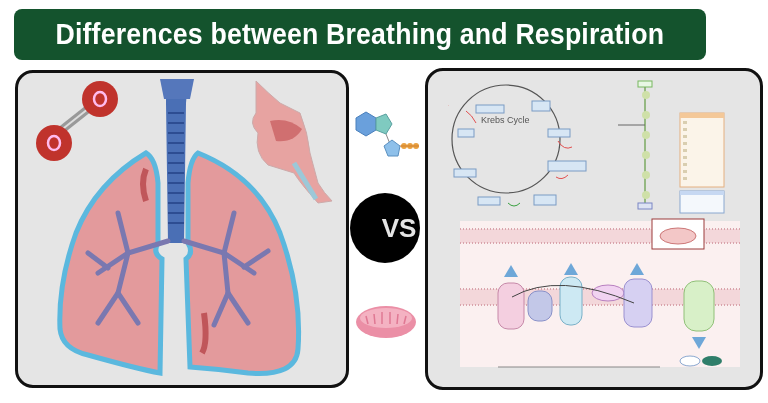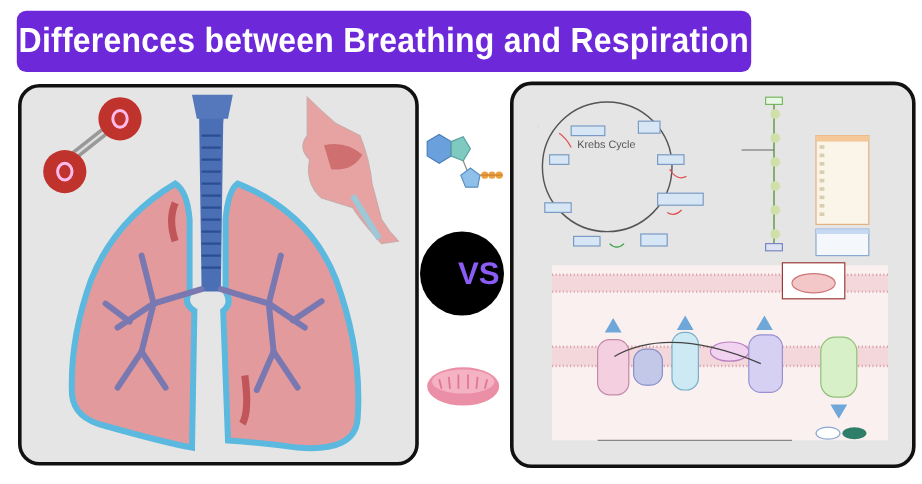--- a/index.html
+++ b/index.html
@@ -1,24 +1,24 @@
 <!DOCTYPE html>
 <html><head>
 <meta charset="utf-8">
 <style>
   html,body{margin:0;padding:0;background:#ffffff;}
   body{width:768px;height:403px;position:relative;overflow:hidden;font-family:"Liberation Sans",sans-serif;}
-  .title-bar{position:absolute;left:14px;top:9px;width:612px;height:51px;background:#6d28d9;border-radius:8px;display:flex;align-items:center;justify-content:center;}
+  .title-bar{position:absolute;left:14px;top:9px;width:692px;height:51px;background:#14532d;border-radius:8px;display:flex;align-items:center;justify-content:center;}
   .title-bar span{color:#fff;font-weight:bold;font-size:29px;letter-spacing:0.2px;font-family:"Liberation Sans",sans-serif;transform:scaleX(0.92);white-space:nowrap;}
   .panel{position:absolute;border:3px solid #111;border-radius:18px;background:#e5e5e5;overflow:hidden;}
   .panel-left{left:15px;top:70px;width:328px;height:312px;}
   .panel-right{left:425px;top:68px;width:332px;height:316px;}
   .center{position:absolute;left:344px;top:100px;width:82px;height:260px;}
   .vs{position:absolute;left:350px;top:193px;width:70px;height:70px;border-radius:50%;background:#000;display:flex;align-items:center;justify-content:center;}
-  .vs span{color:#8b5cf6;font-weight:bold;font-size:26px;font-family:"Liberation Sans",sans-serif;margin-left:28px;}
+  .vs span{color:#e5e5e5;font-weight:bold;font-size:26px;font-family:"Liberation Sans",sans-serif;margin-left:28px;}
   svg{display:block;}
   .krebs-label{position:absolute;left:53px;top:44px;font-size:9px;color:#555;font-family:"Liberation Sans",sans-serif;}
 </style>
 </head>
 <body>
 
 <div class="title-bar">
   <span>Differences between Breathing and Respiration</span>
 </div>
 

